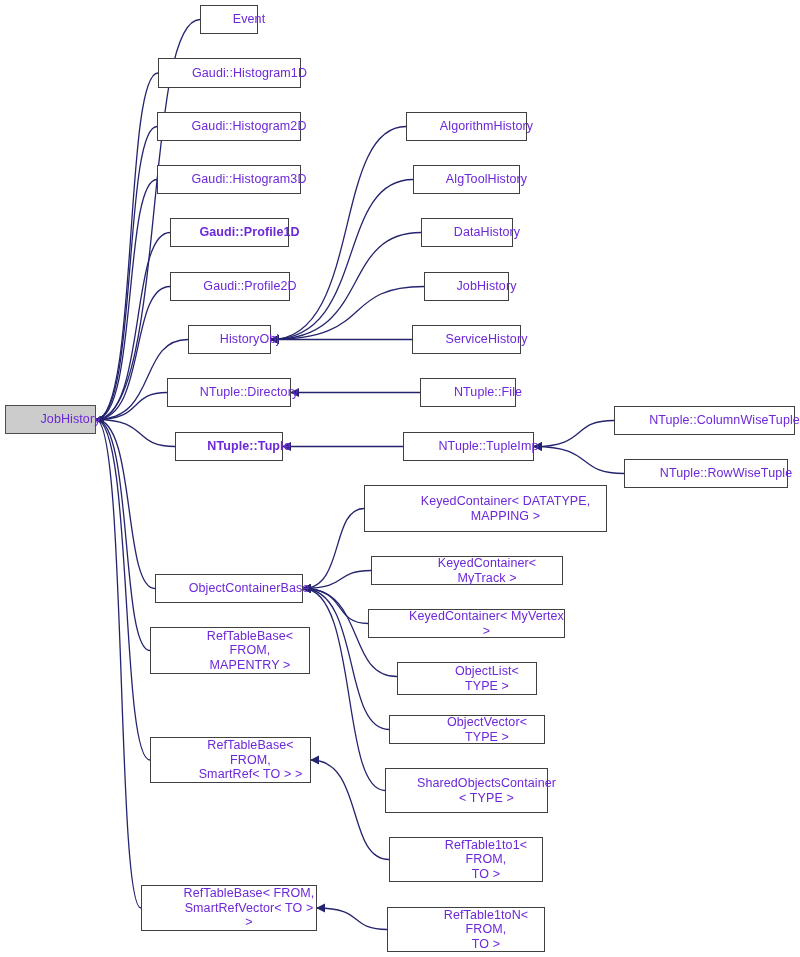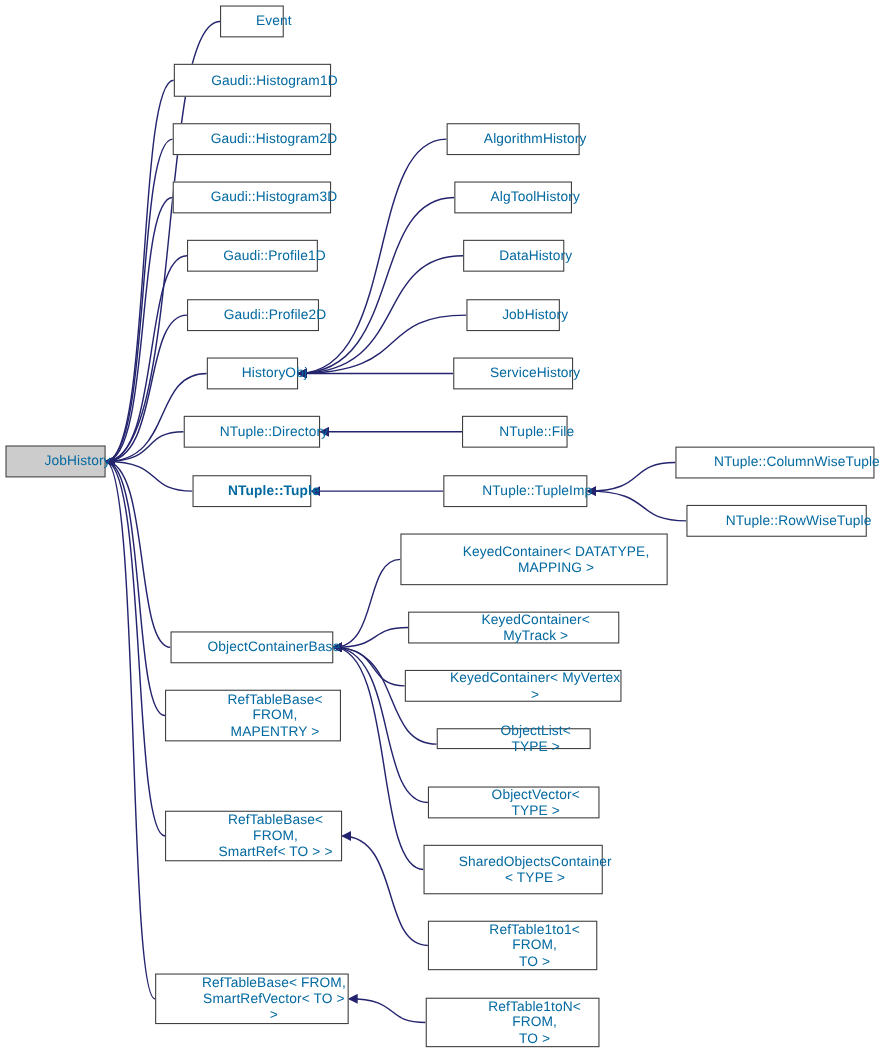--- a/index.html
+++ b/index.html
@@ -16,21 +16,21 @@
     position:absolute;
     left:0; top:0;
     width:800px; height:957px;
     pointer-events:none;
   }
   .node{
     position:absolute;
     box-sizing:border-box;
     border:1px solid #404040;
     background:#ffffff;
-    color:#0369a1;
+    color:#6d28d9;
     font-size:12.5px;
     line-height:14.5px;
     display:flex;
     align-items:center;
     justify-content:center;
     text-align:center;
     white-space:pre-line;
     letter-spacing:0.1px;
     z-index:3;
     padding-left:40px;
@@ -82,21 +82,21 @@
         <path d="M 389 859.5 C 346.1 859.5, 364.04 760, 311 760" fill="none" stroke="#24246e" stroke-width="1.3" marker-end="url(#arrow)"></path>
         <path d="M 387 929.5 C 348.5 929.5, 364.6 908, 317 908" fill="none" stroke="#24246e" stroke-width="1.3" marker-end="url(#arrow)"></path>
       </g>
   </svg>
   <div id="node-layer">
       <div class="node root" style="left: 5px; top: 405px; width: 91px; height: 29px;">JobHistory</div>
       <div class="node" style="left: 200px; top: 5px; width: 58px; height: 29px;">Event</div>
       <div class="node" style="left: 158px; top: 58px; width: 143px; height: 30px;">Gaudi::Histogram1D</div>
       <div class="node" style="left: 157px; top: 112px; width: 144px; height: 29px;">Gaudi::Histogram2D</div>
       <div class="node" style="left: 157px; top: 165px; width: 144px; height: 29px;">Gaudi::Histogram3D</div>
-      <div class="node" style="left: 170px; top: 218px; width: 119px; height: 29px;">Gaudi::Profile1D</div>
+      <div class="node" style="left: 170px; top: 218px; width: 119px; height: 29px; font-weight: bold;">Gaudi::Profile1D</div>
       <div class="node" style="left: 170px; top: 272px; width: 120px; height: 29px;">Gaudi::Profile2D</div>
       <div class="node" style="left: 188px; top: 325px; width: 83px; height: 29px;">HistoryObj</div>
       <div class="node" style="left: 167px; top: 378px; width: 124px; height: 29px;">NTuple::Directory</div>
       <div class="node" style="left: 175px; top: 432px; width: 108px; height: 29px; font-weight: bold;">NTuple::Tuple</div>
       <div class="node" style="left: 155px; top: 574px; width: 148px; height: 29px;">ObjectContainerBase</div>
       <div class="node" style="left: 150px; top: 627px; width: 160px; height: 47px;">RefTableBase&lt; FROM,
 MAPENTRY &gt;</div>
       <div class="node" style="left: 150px; top: 737px; width: 161px; height: 46px;">RefTableBase&lt; FROM,
 SmartRef&lt; TO &gt; &gt;</div>
       <div class="node" style="left: 141px; top: 885px; width: 176px; height: 46px;">RefTableBase&lt; FROM,
@@ -107,21 +107,21 @@
       <div class="node" style="left: 424px; top: 272px; width: 85px; height: 29px;">JobHistory</div>
       <div class="node" style="left: 412px; top: 325px; width: 109px; height: 29px;">ServiceHistory</div>
       <div class="node" style="left: 420px; top: 378px; width: 96px; height: 29px;">NTuple::File</div>
       <div class="node" style="left: 403px; top: 432px; width: 131px; height: 29px;">NTuple::TupleImp</div>
       <div class="node" style="left: 614px; top: 406px; width: 181px; height: 29px;">NTuple::ColumnWiseTuple</div>
       <div class="node" style="left: 624px; top: 459px; width: 164px; height: 29px;">NTuple::RowWiseTuple</div>
       <div class="node" style="left: 364px; top: 485px; width: 243px; height: 47px;">KeyedContainer&lt; DATATYPE,
 MAPPING &gt;</div>
       <div class="node" style="left: 371px; top: 556px; width: 192px; height: 29px;">KeyedContainer&lt; MyTrack &gt;</div>
       <div class="node" style="left: 368px; top: 609px; width: 197px; height: 29px;">KeyedContainer&lt; MyVertex &gt;</div>
-      <div class="node" style="left: 397px; top: 662px; width: 140px; height: 19px;">ObjectList&lt; TYPE &gt;</div>
+      <div class="node" style="left: 397px; top: 662px; width: 140px; height: 33px;">ObjectList&lt; TYPE &gt;</div>
       <div class="node" style="left: 389px; top: 715px; width: 156px; height: 29px;">ObjectVector&lt; TYPE &gt;</div>
       <div class="node" style="left: 385px; top: 768px; width: 163px; height: 45px;">SharedObjectsContainer
 &lt; TYPE &gt;</div>
       <div class="node" style="left: 389px; top: 837px; width: 154px; height: 45px;">RefTable1to1&lt; FROM,
 TO &gt;</div>
       <div class="node" style="left: 387px; top: 907px; width: 158px; height: 45px;">RefTable1toN&lt; FROM,
 TO &gt;</div>
     </div>
 </div>
 

